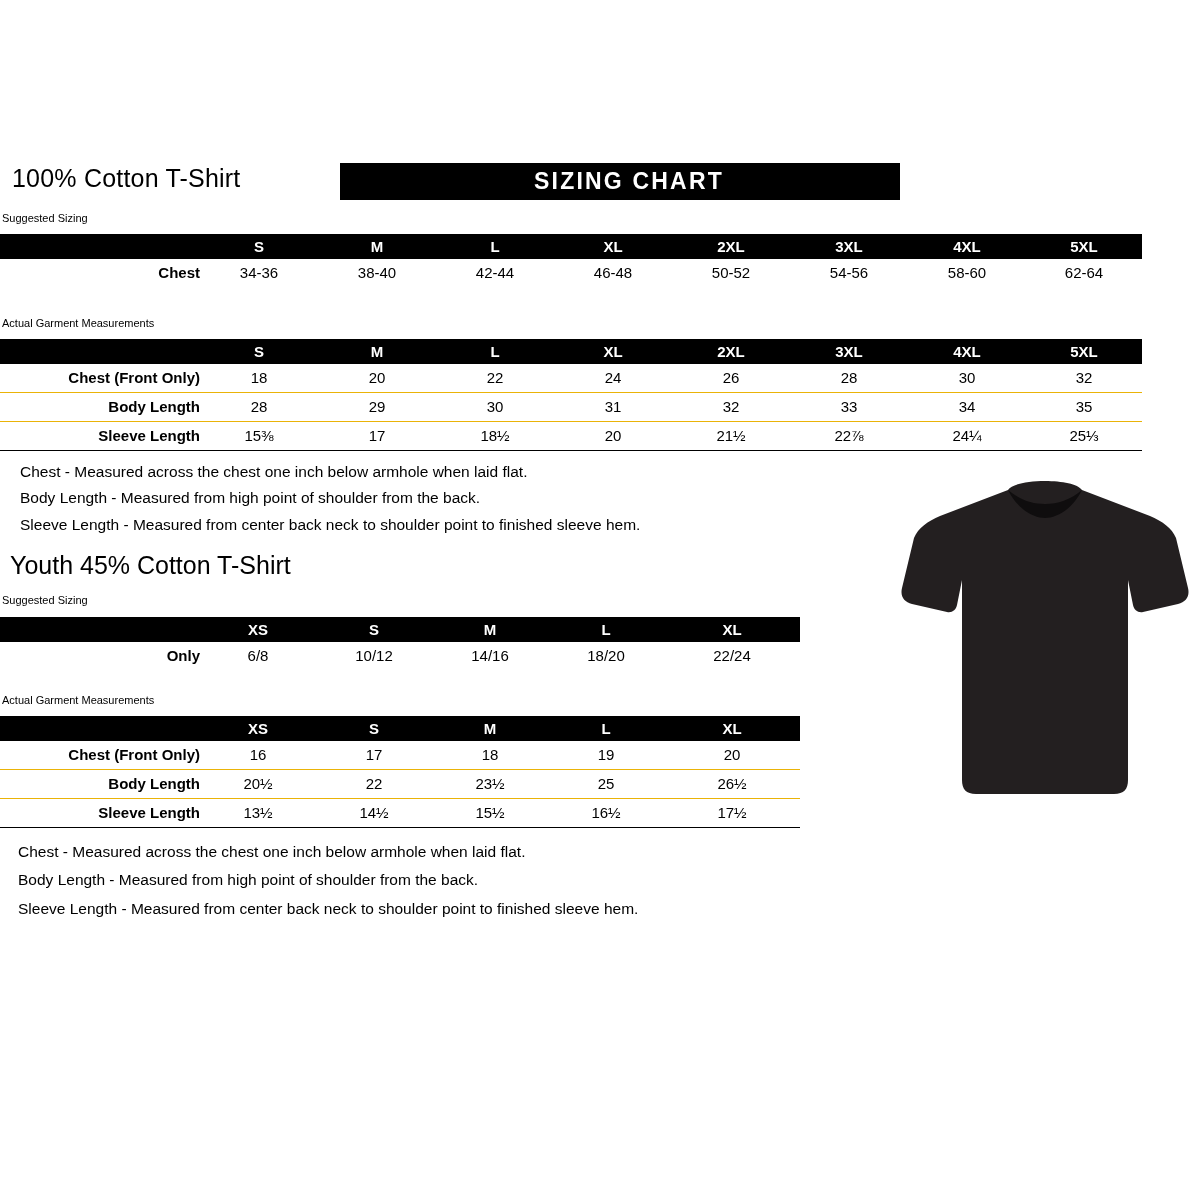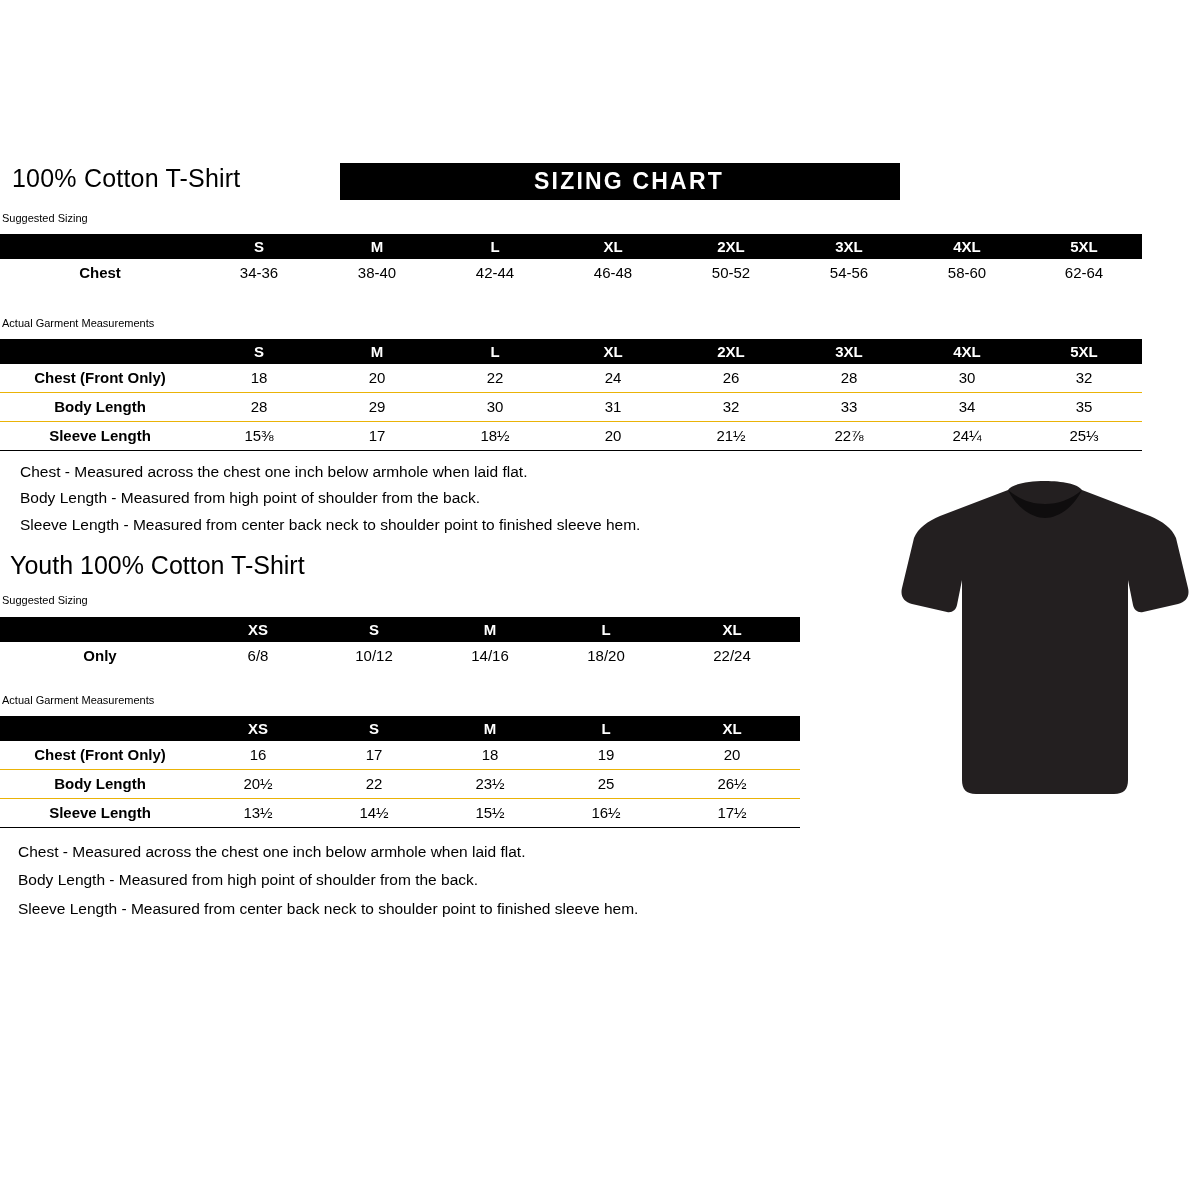--- a/index.html
+++ b/index.html
@@ -90,21 +90,21 @@
     text-align: left;
   }
   .body-row td {
     font-size: 15px;
     text-align: center;
     height: 28px;
     line-height: 28px;
     border-bottom: 1px solid #eab308;
   }
   .body-row td.lbl {
-    text-align: center;
+    text-align: right;
     font-weight: bold;
     padding-left: 0;
   }
   .body-row.norule td {
     border-bottom: none;
   }
   .body-row.thickrule td {
     border-bottom: 1px solid #000000;
   }
 
@@ -244,21 +244,21 @@
       <td>24¼</td>
       <td>25⅓</td>
     </tr>
   </tbody>
     </table>
 
   <div class="note" style="left:20px; top:463px;">Chest - Measured across the chest one inch below armhole when laid flat.</div>
   <div class="note" style="left:20px; top:489px;">Body Length - Measured from high point of shoulder from the back.</div>
   <div class="note" style="left:20px; top:516px;">Sleeve Length - Measured from center back neck to shoulder point to finished sleeve hem.</div>
 
-  <div class="youth-title">Youth 100% Cotton T-Shirt</div>
+  <div class="youth-title">Youth 45% Cotton T-Shirt</div>
 
   <div class="sec-label" style="left:2px; top:594px;">Suggested Sizing</div>
 
   <table style="left:0px; top:617px; width:800px;">
     <colgroup>
       <col style="width:200px">
       <col style="width:116px">
         <col style="width:116px">
         <col style="width:116px">
         <col style="width:116px">

